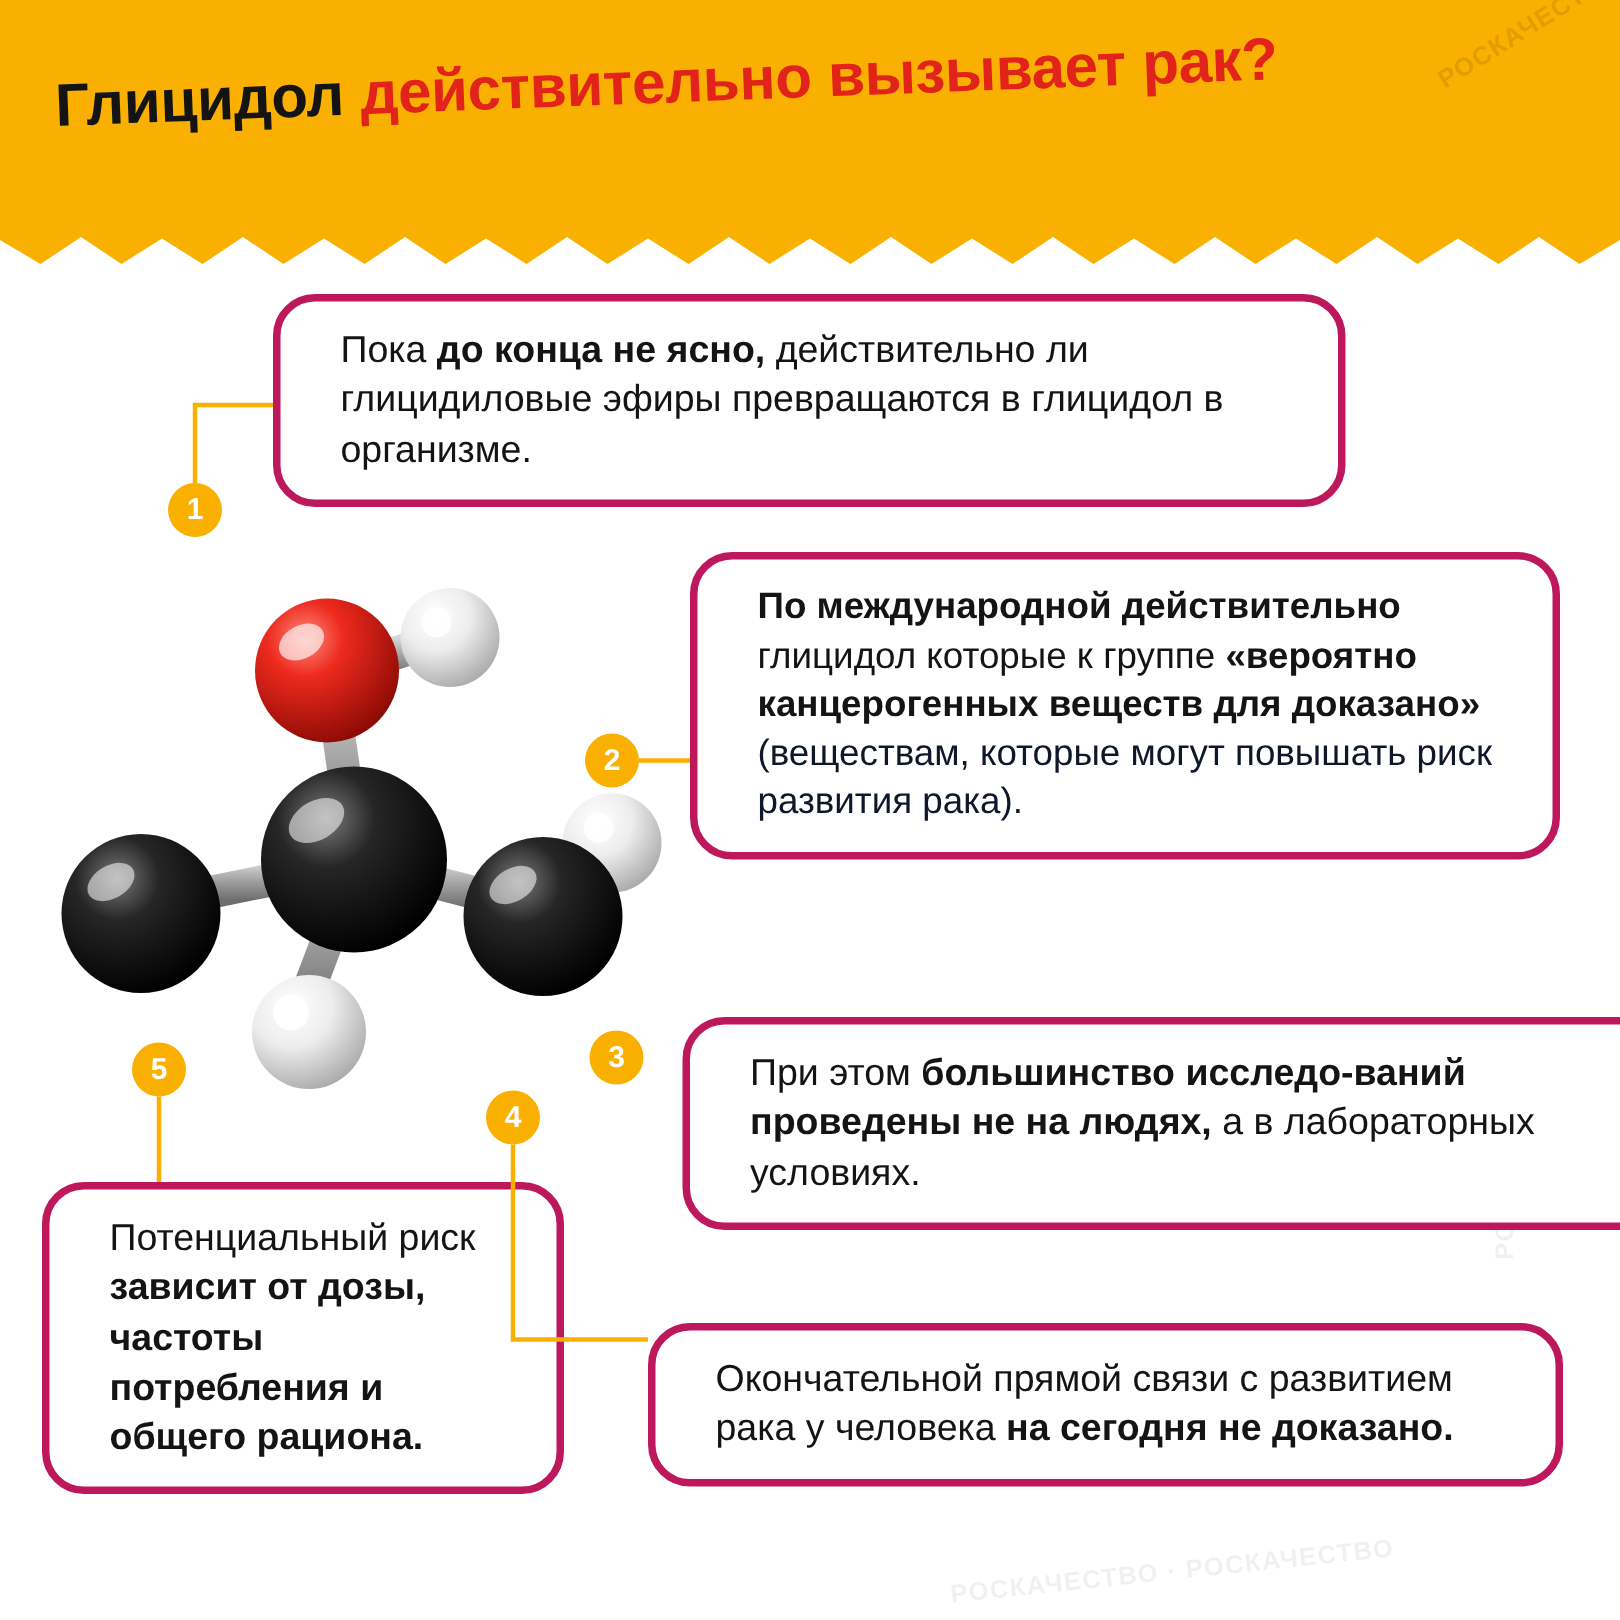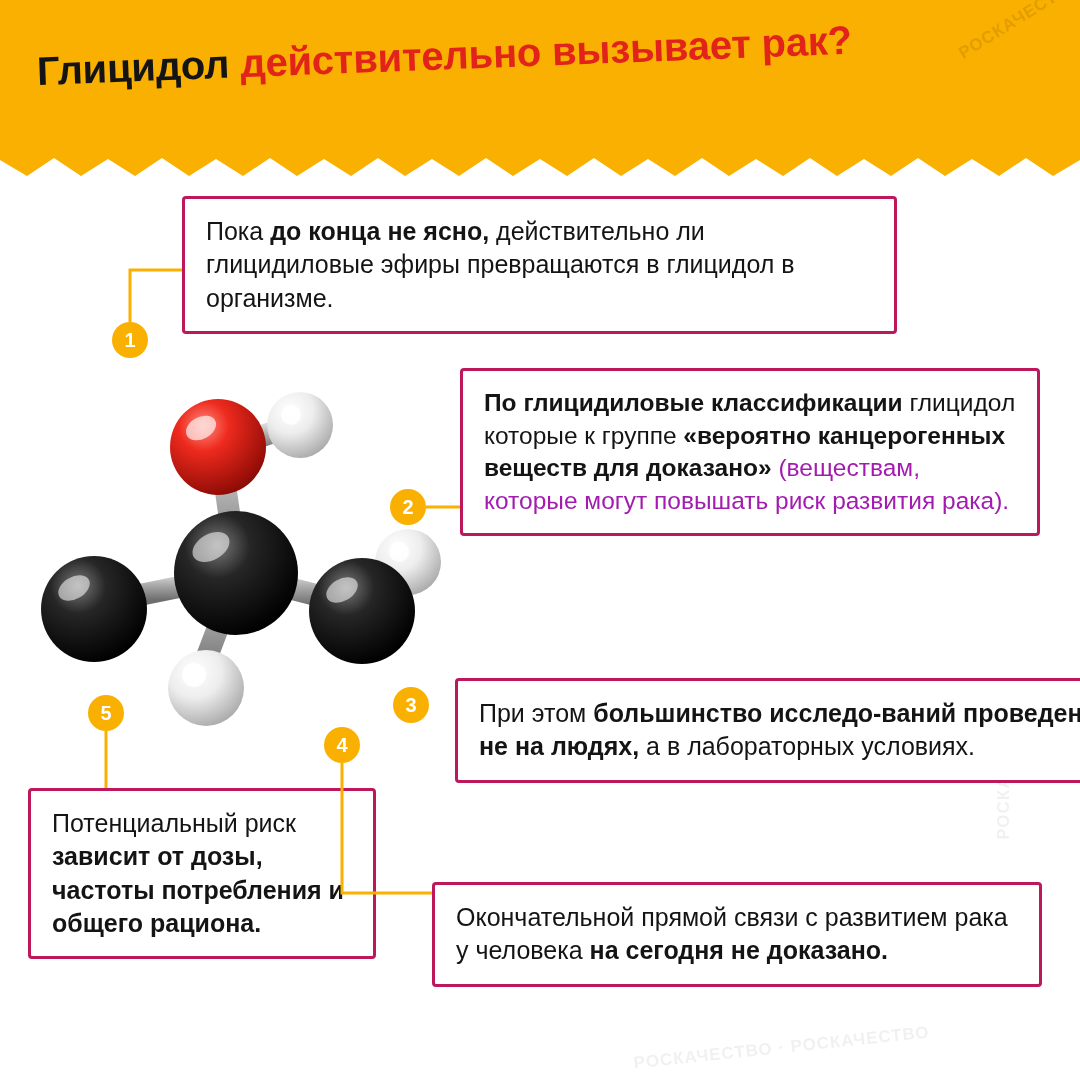--- a/index.html
+++ b/index.html
@@ -59,31 +59,31 @@
     white-space: nowrap;
     pointer-events: none;
   }
   .wm-1 { right: -10px; top: 8px; transform: rotate(-32deg); color: rgba(120,80,0,0.18); }
   .wm-2 { right: 6px; bottom: 300px; transform: rotate(-90deg); }
   .wm-3 { right: 150px; bottom: 22px; transform: rotate(-6deg); }
 
   
   .box {
     position: absolute;
-    border: 3px solid #be185d;
-    border-radius: 4px;
+    border: 5px solid #be185d;
+    border-radius: 28px;
     background: #ffffff;
     box-sizing: border-box;
-    padding: 16px 21px;
+    padding: 16px 40px;
     color: #141414;
     font-size: 25px;
     line-height: 1.33;
   }
   .box b { font-weight: bold; }
-  .muted { color: #a21caf; }
+  .muted { color: #0f172a; }
 
   #box1 { left: 182px; top: 196px; width: 715px; }
   #box2 { left: 460px; top: 368px; width: 580px; font-size: 24.5px; }
   #box3 { left: 455px; top: 678px; width: 684px; }
   #box4 { left: 432px; top: 858px; width: 610px; margin-top: 24px; }
   #box5 { left: 28px; top: 788px; width: 348px; }
 
   
   .bullet {
     position: absolute;
@@ -210,21 +210,21 @@
 </svg>
 
 <div class="box" id="box1">
   <span>
     <span>Пока </span><b>до конца не ясно,</b><span> действительно ли глицидиловые эфиры превращаются в глицидол в организме.</span>
   </span>
 </div>
 
 <div class="box" id="box2">
   <span>
-    <b>По глицидиловые классификации</b><span> глицидол которые к группе </span><b>«вероятно канцерогенных веществ для доказано»</b><span class="muted"> (веществам, которые могут повышать риск развития рака).</span>
+    <b>По международной действительно</b><span> глицидол которые к группе </span><b>«вероятно канцерогенных веществ для доказано»</b><span class="muted"> (веществам, которые могут повышать риск развития рака).</span>
   </span>
 </div>
 
 <div class="box" id="box3">
   <span>
     <span>При этом </span><b>большинство исследо-ваний проведены не на людях,</b><span> а в лабораторных условиях.</span>
   </span>
 </div>
 
 <div class="box" id="box4">

